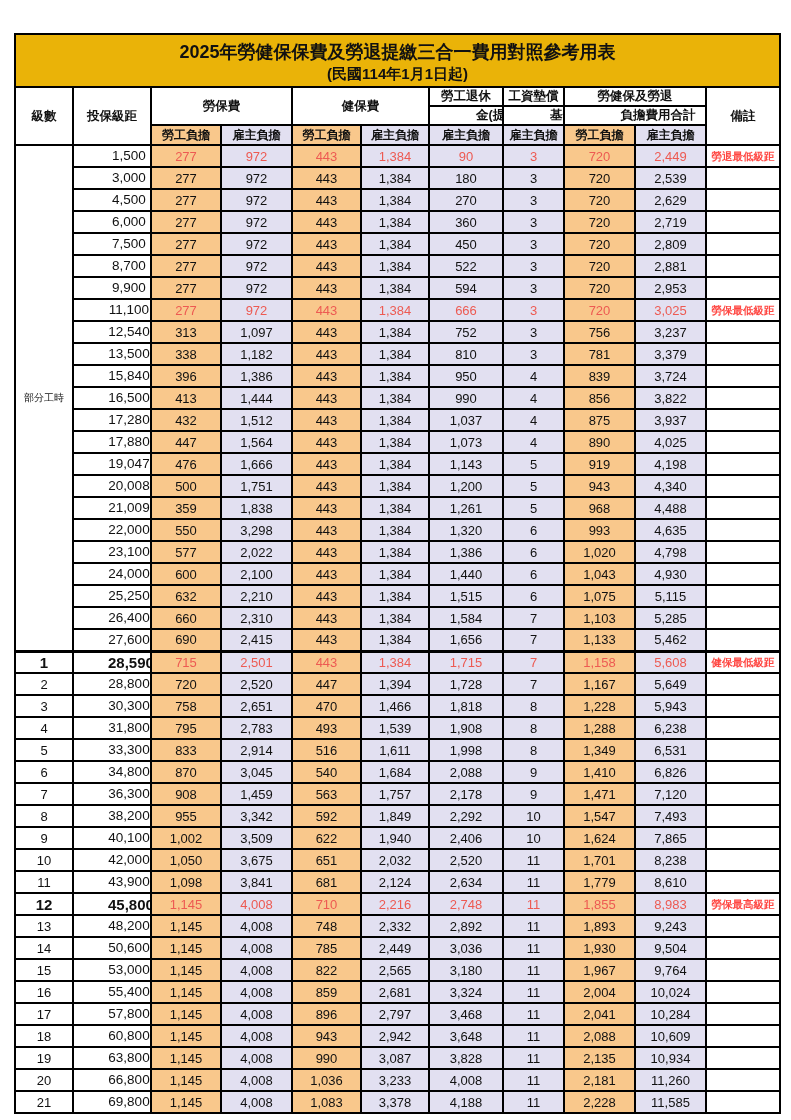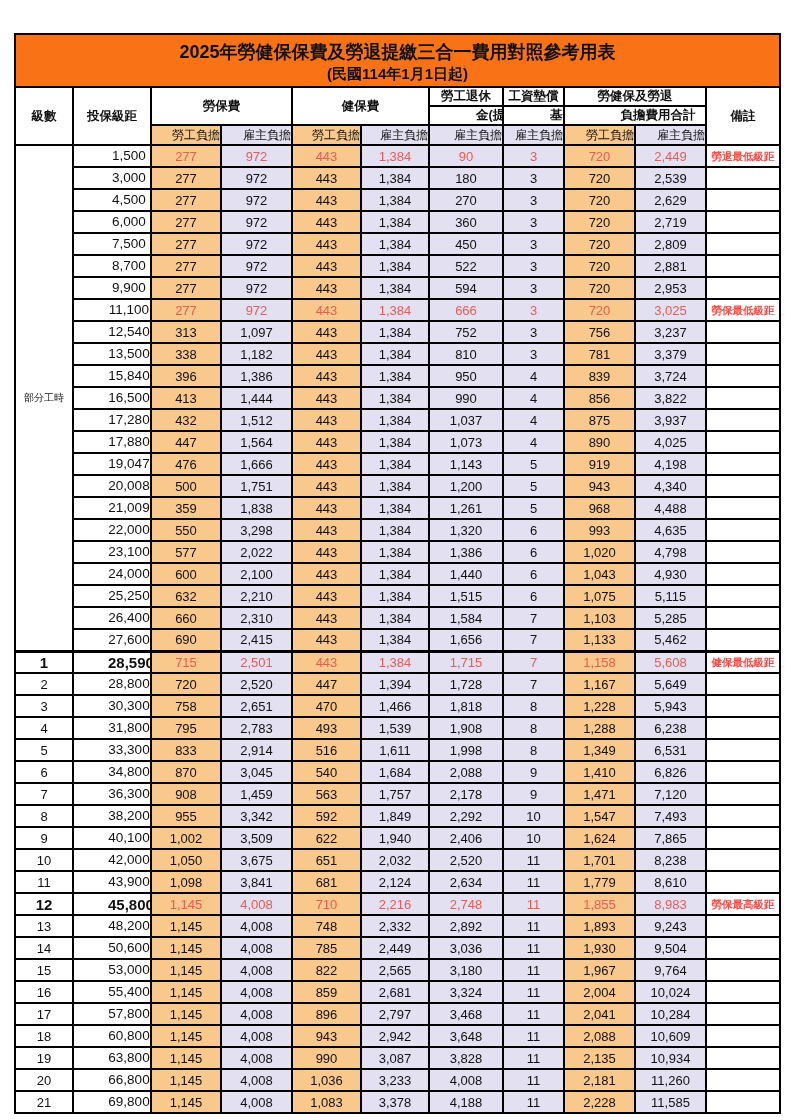--- a/index.html
+++ b/index.html
@@ -10,26 +10,26 @@
   }
   .sheet{position:relative;width:791px;height:1120px;background:#fff;}
   table{
     position:absolute;left:14px;top:33px;width:765px;
     border-collapse:collapse;table-layout:fixed;
   }
   th,td{
     border:2px solid #000;text-align:center;vertical-align:middle;
     padding:0;overflow:hidden;white-space:nowrap;color:#111;
   }
-  .title-cell{height:51px;background:#f97316;}
+  .title-cell{height:51px;background:#eab308;}
   .t1{font-size:18px;font-weight:bold;line-height:1.5;}
   .t2{font-size:15px;font-weight:bold;line-height:1.1;}
   tr.h1 th{height:17px;font-size:12.5px;font-weight:bold;background:#fff;}
   tr.h2 th{height:16px;font-size:12.5px;font-weight:bold;background:#fff;padding-left:46px;}
-  tr.h3 th{height:18px;font-size:12px;font-weight:normal;text-align:right;}
+  tr.h3 th{height:18px;font-size:12px;font-weight:bold;}
   tbody tr{height:22px;}
   tbody td{font-size:13px;line-height:1;}
   .c-emp{background:var(--emp-bg);}
   .c-er{background:var(--er-bg);}
   .level-cell,.bracket-cell,.remark-cell{background:#fff;}
   .bracket-cell{font-size:13.5px;padding-left:34px;}
   .part-time-label{font-size:10px;}
   .emph{font-weight:bold;font-size:15px;}
   td.red{color:var(--red-val);}
   .remark-cell{color:var(--red-note);font-size:10.5px;font-weight:bold;}

